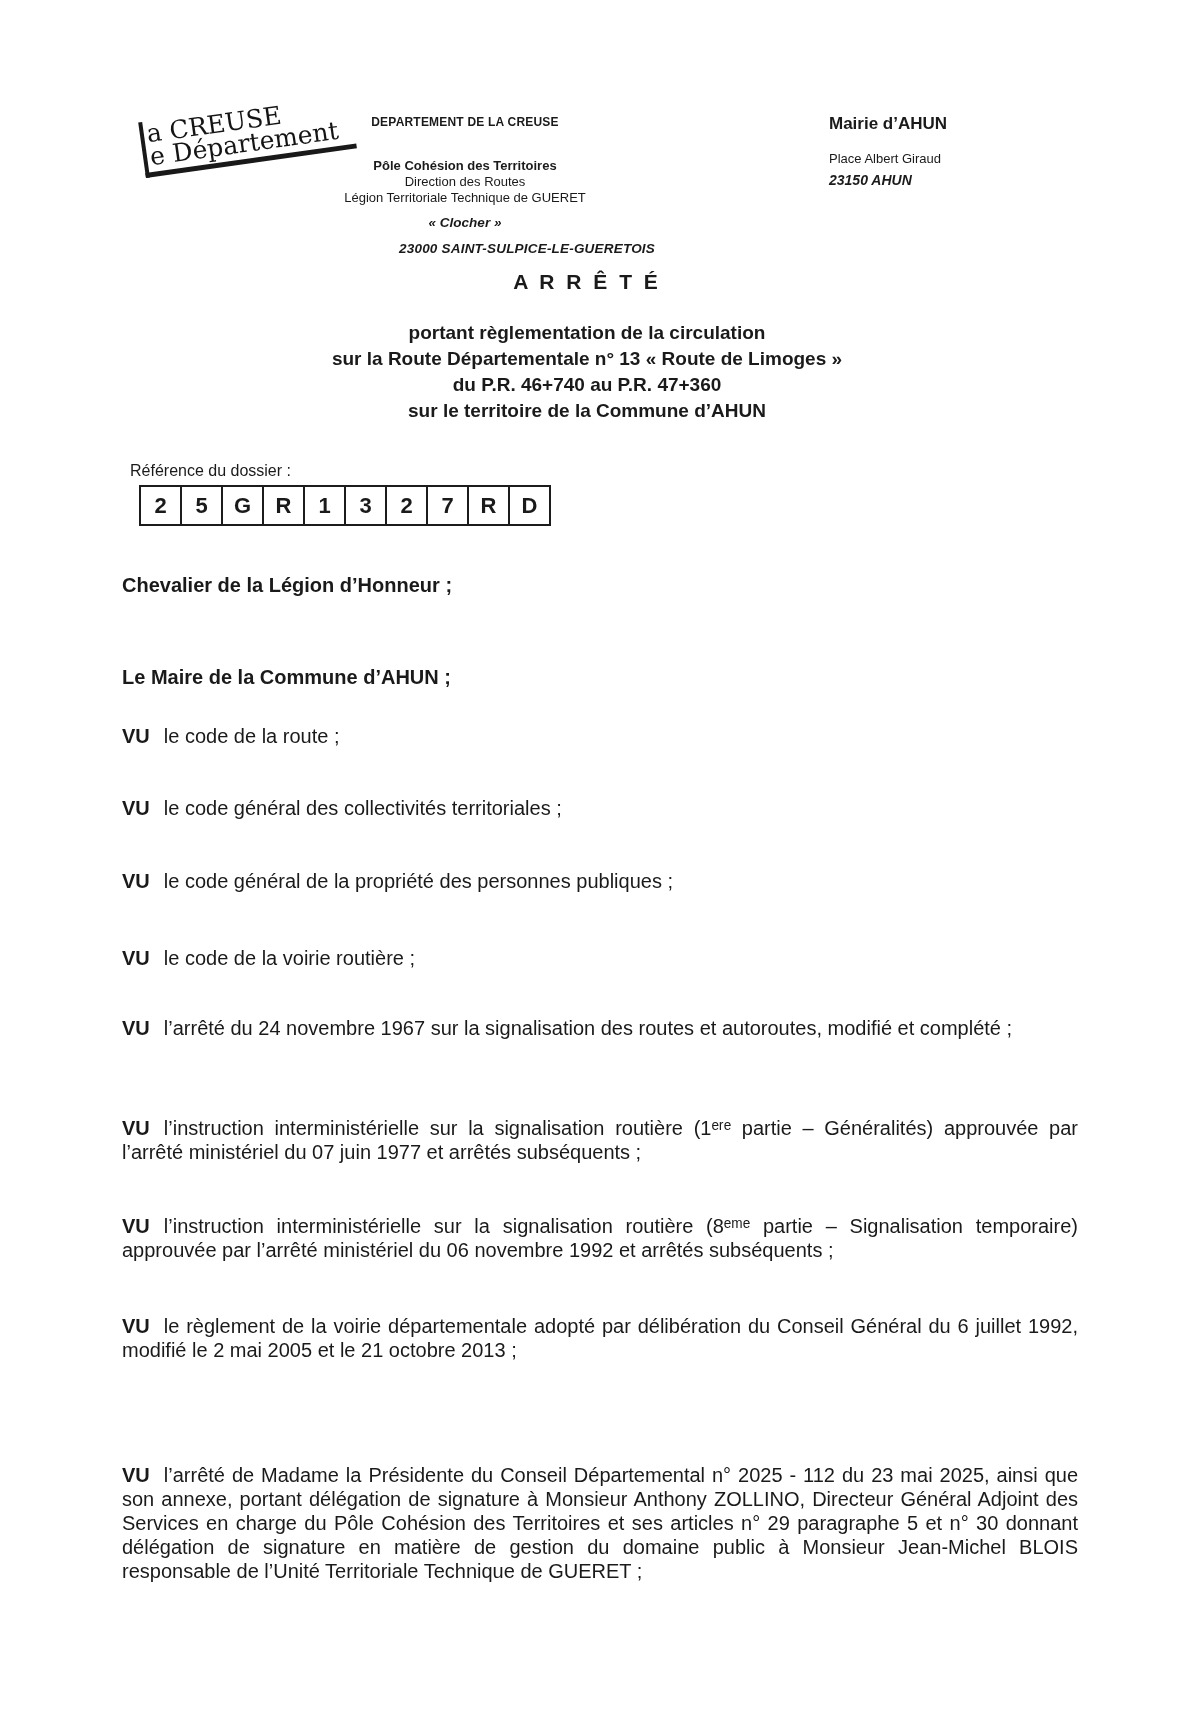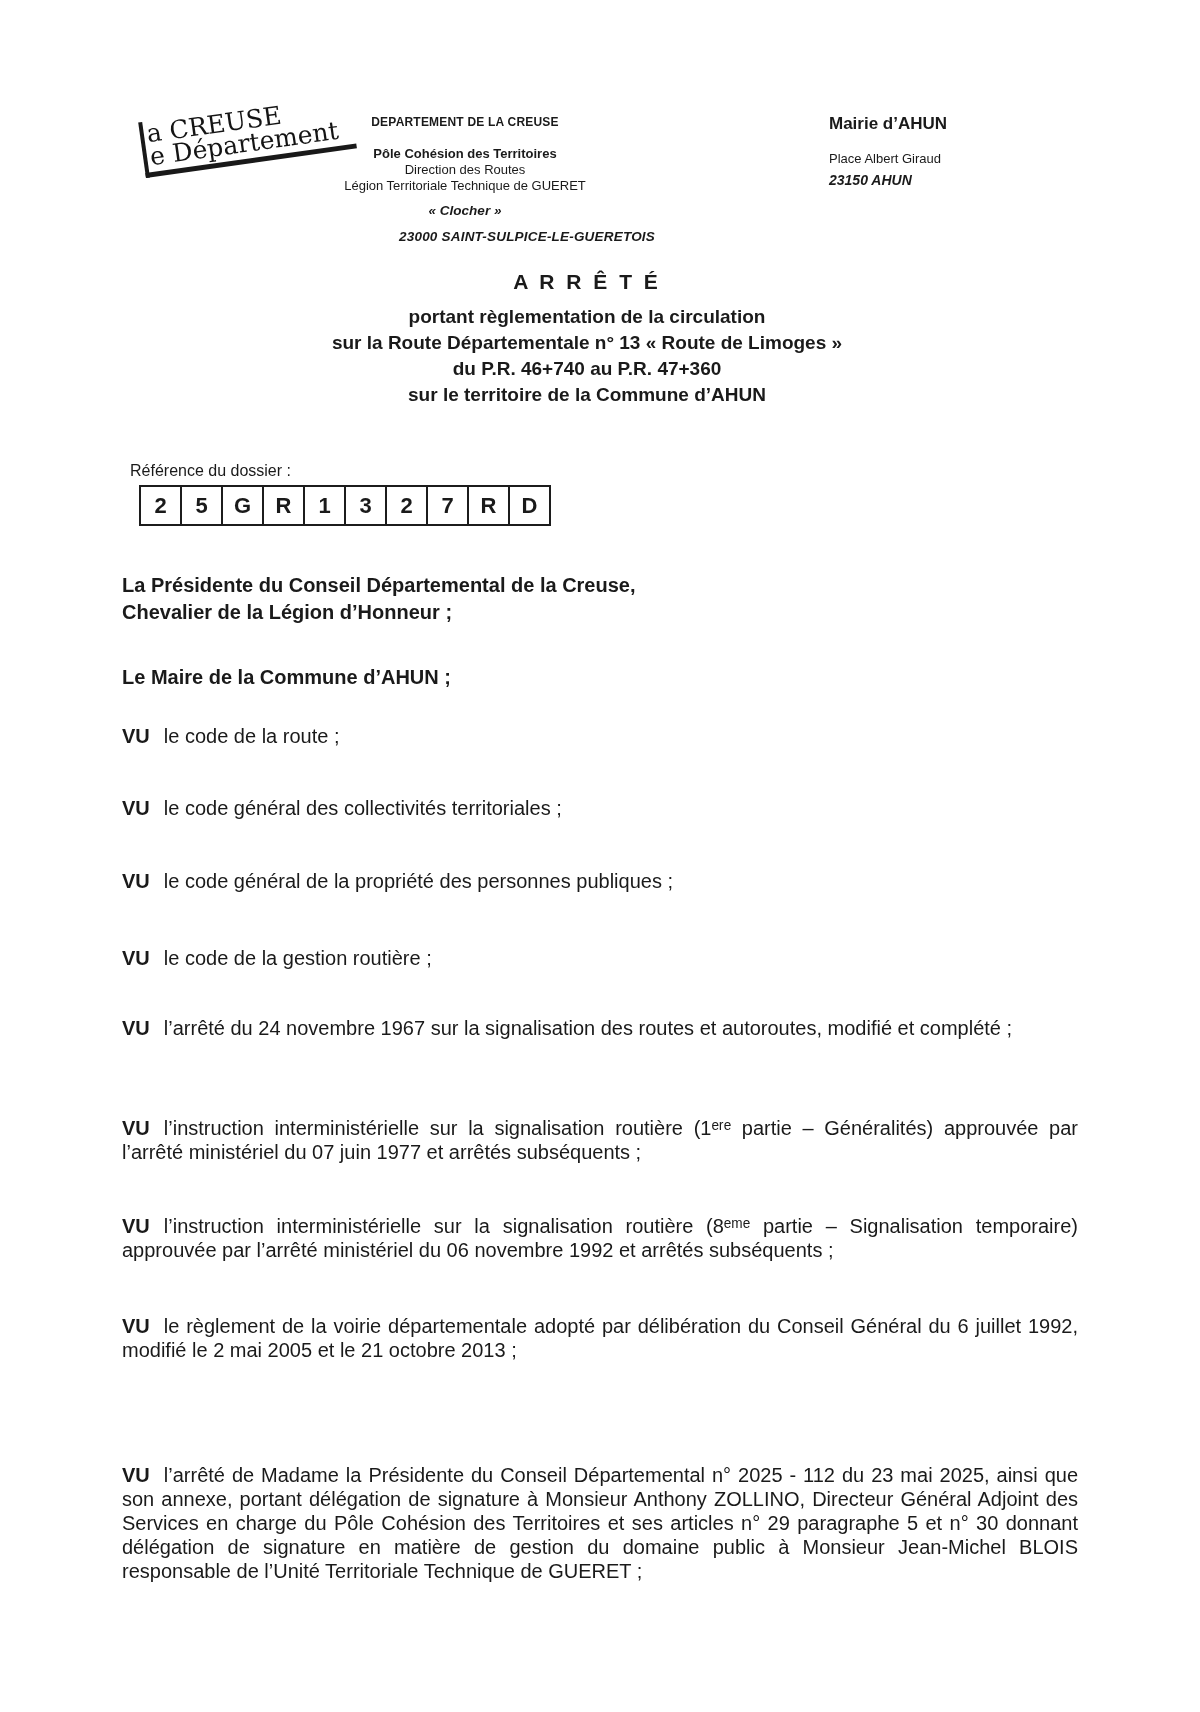--- a/index.html
+++ b/index.html
@@ -26,39 +26,39 @@
     font-family:"DejaVu Serif","Liberation Serif",serif;
     font-size:25px; line-height:26px; color:#141414; white-space:nowrap;
   }
   .logo-l2 { margin-top:-3px; }
 
   .hdr-dept {
     position:absolute; left:275px; top:115px; width:380px;
     text-align:center;
   }
   .hdr-dept-title { font-size:12px; font-weight:bold; letter-spacing:0.2px; }
-  .hdr-dept-lines { margin-top:17px; font-size:13px; line-height:16px; }
+  .hdr-dept-lines { margin-top:29px; font-size:13px; line-height:16px; }
   .hdr-dept-lines .b { font-weight:bold; }
   .hdr-site { margin-top:9px; font-size:13.5px; font-weight:bold; font-style:italic; }
   .hdr-addr { margin-top:11px; font-size:13.5px; font-weight:bold; font-style:italic; letter-spacing:0.2px;text-align:right; }
 
   .hdr-mairie {
     position:absolute; left:829px; top:114px; width:200px;
   }
   .hdr-mairie-title { font-size:17px; font-weight:bold; }
   .hdr-mairie-l1 { margin-top:17px; font-size:13px; }
   .hdr-mairie-l2 { margin-top:6px; font-size:14px; font-weight:bold; font-style:italic; }
 
   
   .doc-title {
     position:absolute; left:122px; top:270px; width:930px;
     text-align:center; font-size:21px; font-weight:bold; letter-spacing:3px;
   }
   .doc-subtitle {
-    position:absolute; left:122px; top:304px; width:930px;
+    position:absolute; left:122px; top:320px; width:930px;
     text-align:center; font-size:19px; font-weight:bold; line-height:26px;
   }
 
   
   .ref-label {
     position:absolute; left:130px; top:462px;
     font-size:16px;
   }
   .ref-table { position:absolute; left:139px; top:485px; display:flex; }
   .ref-cell {
@@ -127,36 +127,35 @@
     <div class="ref-cell">R</div>
     <div class="ref-cell">1</div>
     <div class="ref-cell">3</div>
     <div class="ref-cell">2</div>
     <div class="ref-cell">7</div>
     <div class="ref-cell">R</div>
     <div class="ref-cell">D</div>
   </div>
 
   <div class="auth" style="top:572px;">
-    <div>La Présidente du Conseil Départemental de la Creuse,</div>
     <div>Chevalier de la Légion d’Honneur ;</div>
   </div>
   <div class="auth" style="top:664px;">Le Maire de la Commune d’AHUN ;</div>
 
   <div class="vu" style="top:724px;">
     <span class="vu-label">VU</span><span>le code de la route ;</span>
   </div>
   <div class="vu" style="top:796px;">
     <span class="vu-label">VU</span><span>le code général des collectivités territoriales ;</span>
   </div>
   <div class="vu" style="top:869px;">
     <span class="vu-label">VU</span><span>le code général de la propriété des personnes publiques ;</span>
   </div>
   <div class="vu" style="top:946px;">
-    <span class="vu-label">VU</span><span>le code de la gestion routière ;</span>
+    <span class="vu-label">VU</span><span>le code de la voirie routière ;</span>
   </div>
   <div class="vu" style="top:1016px;">
     <span class="vu-label">VU</span><span>l’arrêté du 24 novembre 1967 sur la signalisation des routes et autoroutes, modifié et complété ;</span>
   </div>
   <div class="vu" style="top:1116px;">
     <span class="vu-label">VU</span><span>l’instruction interministérielle sur la signalisation routière (1ᵉʳᵉ partie – Généralités) approuvée par l’arrêté ministériel du 07 juin 1977 et arrêtés subséquents ;</span>
   </div>
   <div class="vu" style="top:1214px;">
     <span class="vu-label">VU</span><span>l’instruction interministérielle sur la signalisation routière (8ᵉᵐᵉ partie – Signalisation temporaire) approuvée par l’arrêté ministériel du 06 novembre 1992 et arrêtés subséquents ;</span>
   </div>

